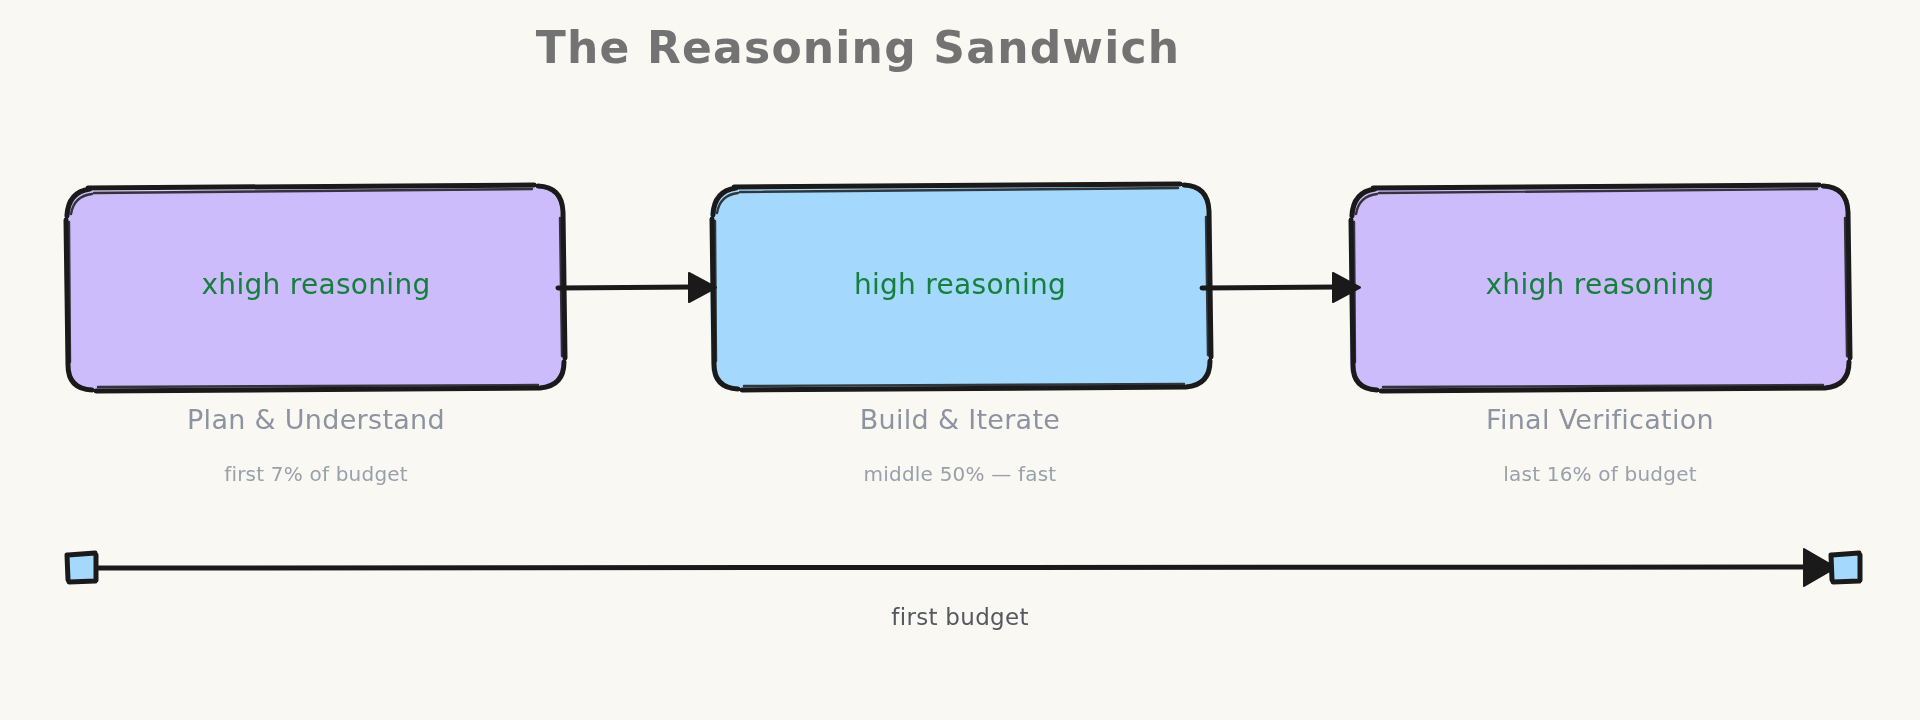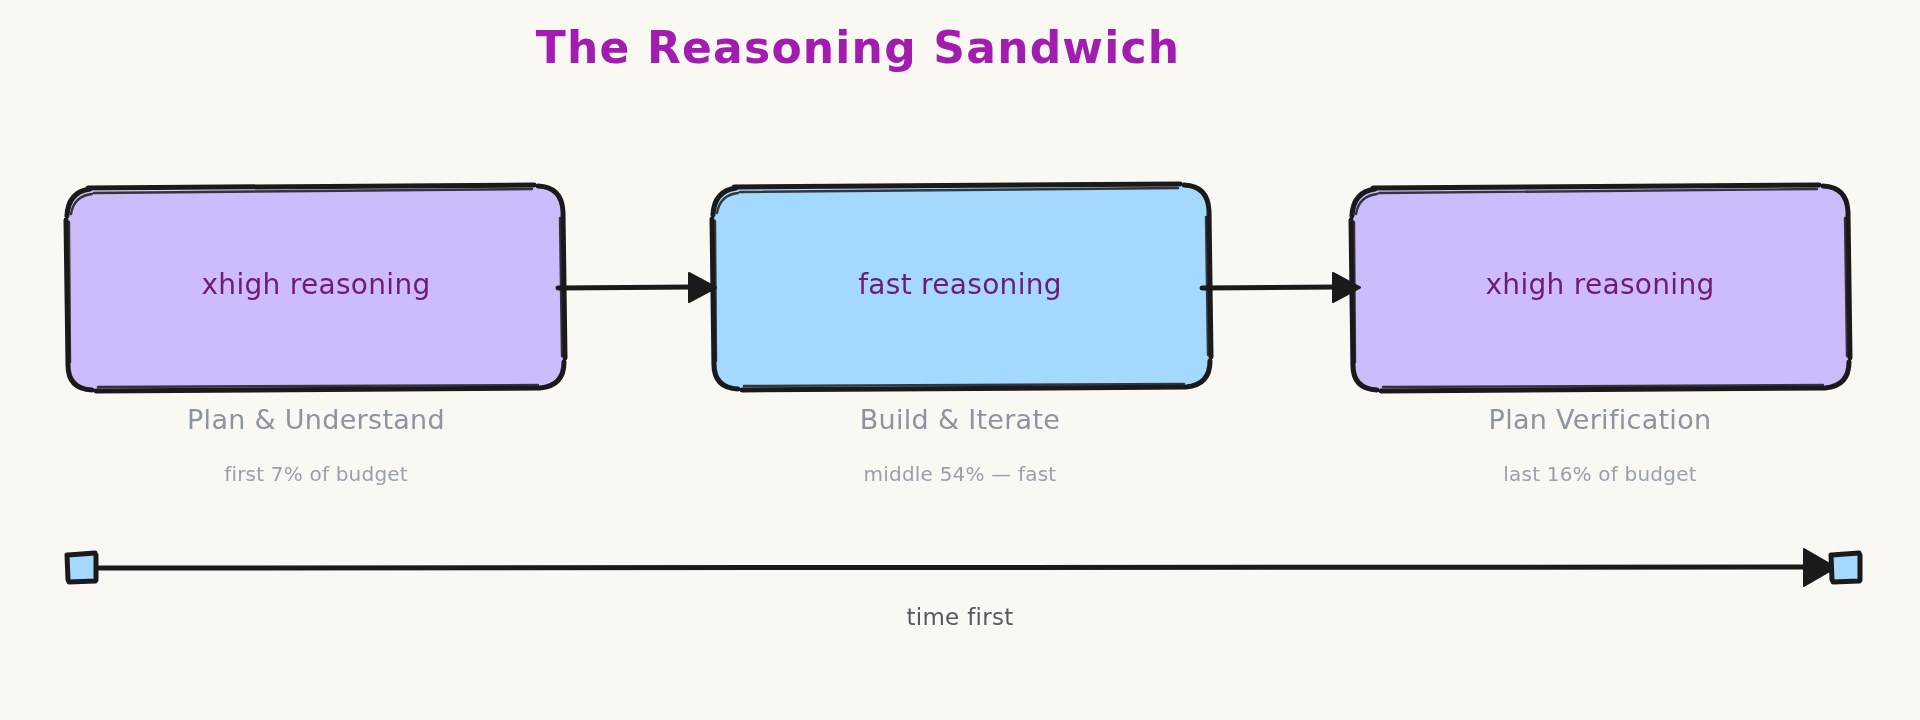--- a/index.html
+++ b/index.html
@@ -25,21 +25,21 @@
   .title {
     position: absolute;
     left: 0;
     top: 22px;
     width: 1716px;
     text-align: center;
     font-family: "DejaVu Sans", sans-serif;
     font-size: 44px;
     font-weight: 700;
     letter-spacing: 1.2px;
-    color: #a21caf;
+    color: #737373;
     white-space: nowrap;
   }
 
   
   .stage {
     position: absolute;
     top: 186px;
     width: 496px;
     height: 196px;
   }
@@ -61,21 +61,21 @@
     left: 0;
     top: 0;
     width: 496px;
     height: 196px;
     display: flex;
     align-items: center;
     justify-content: center;
     font-family: "DejaVu Sans", sans-serif;
     font-size: 28px;
     font-weight: 400;
-    color: #701a75;
+    color: #15803d;
     letter-spacing: 0.3px;
     white-space: nowrap;
     z-index: 3;
   }
 
   
   .caption {
     position: absolute;
     width: 496px;
     text-align: center;
@@ -151,21 +151,21 @@
     </svg>
     <div class="box-label">xhigh reasoning</div>
   </div>
 
   <div class="stage stage-2">
     <svg class="box-svg" viewBox="0 0 524 224">
       <path d="M 12,46 Q 12,18 40,17 L 480,14 Q 508,14 509,42 L 511,187 Q 511,215 483,216 L 41,219 Q 13,219 13,191 Z" fill="#a5d8fd" stroke="none"></path>
       <path d="M 36,15 L 482,12 M 486,13 Q 510,14 511,39 L 513,185 M 512,189 Q 512,213 488,215 L 44,218 M 40,217 Q 16,216 16,192 L 14,47 M 15,43 Q 16,19 38,16" fill="none" stroke="#1a1a1a" stroke-width="5" stroke-linecap="round" stroke-linejoin="round"></path>
       <path d="M 42,20 L 480,16 M 508,45 L 510,183 M 486,212 L 46,214 M 18,189 L 17,49 M 19,41 Q 22,23 40,21" fill="none" stroke="#1a1a1a" stroke-width="2.4" stroke-linecap="round" stroke-linejoin="round" opacity="0.85"></path>
     </svg>
-    <div class="box-label">fast reasoning</div>
+    <div class="box-label">high reasoning</div>
   </div>
 
   <div class="stage stage-3">
     <svg class="box-svg" viewBox="0 0 524 224">
       <path d="M 11,47 Q 11,19 39,18 L 479,15 Q 507,15 508,43 L 510,188 Q 510,216 482,217 L 40,220 Q 12,220 12,192 Z" fill="#cdbcfc" stroke="none"></path>
       <path d="M 35,16 L 481,13 M 485,14 Q 509,15 510,40 L 512,186 M 511,190 Q 511,214 487,216 L 43,219 M 39,218 Q 15,217 15,193 L 13,48 M 14,44 Q 15,20 37,17" fill="none" stroke="#1a1a1a" stroke-width="5" stroke-linecap="round" stroke-linejoin="round"></path>
       <path d="M 41,21 L 479,17 M 507,46 L 509,184 M 485,213 L 45,215 M 17,190 L 16,50 M 18,42 Q 21,24 39,22" fill="none" stroke="#1a1a1a" stroke-width="2.4" stroke-linecap="round" stroke-linejoin="round" opacity="0.85"></path>
     </svg>
     <div class="box-label">xhigh reasoning</div>
   </div>
@@ -177,36 +177,36 @@
 
   <svg class="connector connector-2" viewBox="0 0 164 52">
     <path d="M 2,26 L 138,25" fill="none" stroke="#1a1a1a" stroke-width="5" stroke-linecap="round"></path>
     <path d="M 133,11 L 160,25.5 L 133,40 Z" fill="#1a1a1a" stroke="#1a1a1a" stroke-width="2" stroke-linejoin="round"></path>
   </svg>
 
   <div class="caption caption-main caption-1">Plan &amp; Understand</div>
   <div class="caption caption-sub caption-1">first 7% of budget</div>
 
   <div class="caption caption-main caption-2">Build &amp; Iterate</div>
-  <div class="caption caption-sub caption-2">middle 54% — fast</div>
-
-  <div class="caption caption-main caption-3">Plan Verification</div>
+  <div class="caption caption-sub caption-2">middle 50% — fast</div>
+
+  <div class="caption caption-main caption-3">Final Verification</div>
   <div class="caption caption-sub caption-3">last 16% of budget</div>
 
   <svg class="timeline" viewBox="0 0 1800 56">
 
     <path d="M 26,28 L 1752,27" fill="none" stroke="#1a1a1a" stroke-width="5" stroke-linecap="round"></path>
 
     <g>
       <rect x="8" y="13" width="28" height="28" fill="#a5d8fd" stroke="none" transform="rotate(-2 22 27)"></rect>
       <path d="M 8,15 L 35,13 M 36,15 L 36,40 M 35,41 L 9,42 M 8,40 L 7,15" fill="none" stroke="#1a1a1a" stroke-width="5" stroke-linecap="round" stroke-linejoin="round"></path>
     </g>
 
     <g>
       <path d="M 1744,9 L 1776,27.5 L 1744,46 Z" fill="#1a1a1a" stroke="#1a1a1a" stroke-width="2" stroke-linejoin="round"></path>
       <rect x="1772" y="13" width="28" height="28" fill="#a5d8fd" stroke="none" transform="rotate(-2 1786 27)"></rect>
       <path d="M 1772,15 L 1799,13 M 1800,15 L 1800,40 M 1799,41 L 1773,42 M 1772,40 L 1771,15" fill="none" stroke="#1a1a1a" stroke-width="5" stroke-linecap="round" stroke-linejoin="round"></path>
     </g>
   </svg>
 
-  <div class="timeline-label">time first</div>
+  <div class="timeline-label">first budget</div>
 
 </div>
 
 </body></html>

